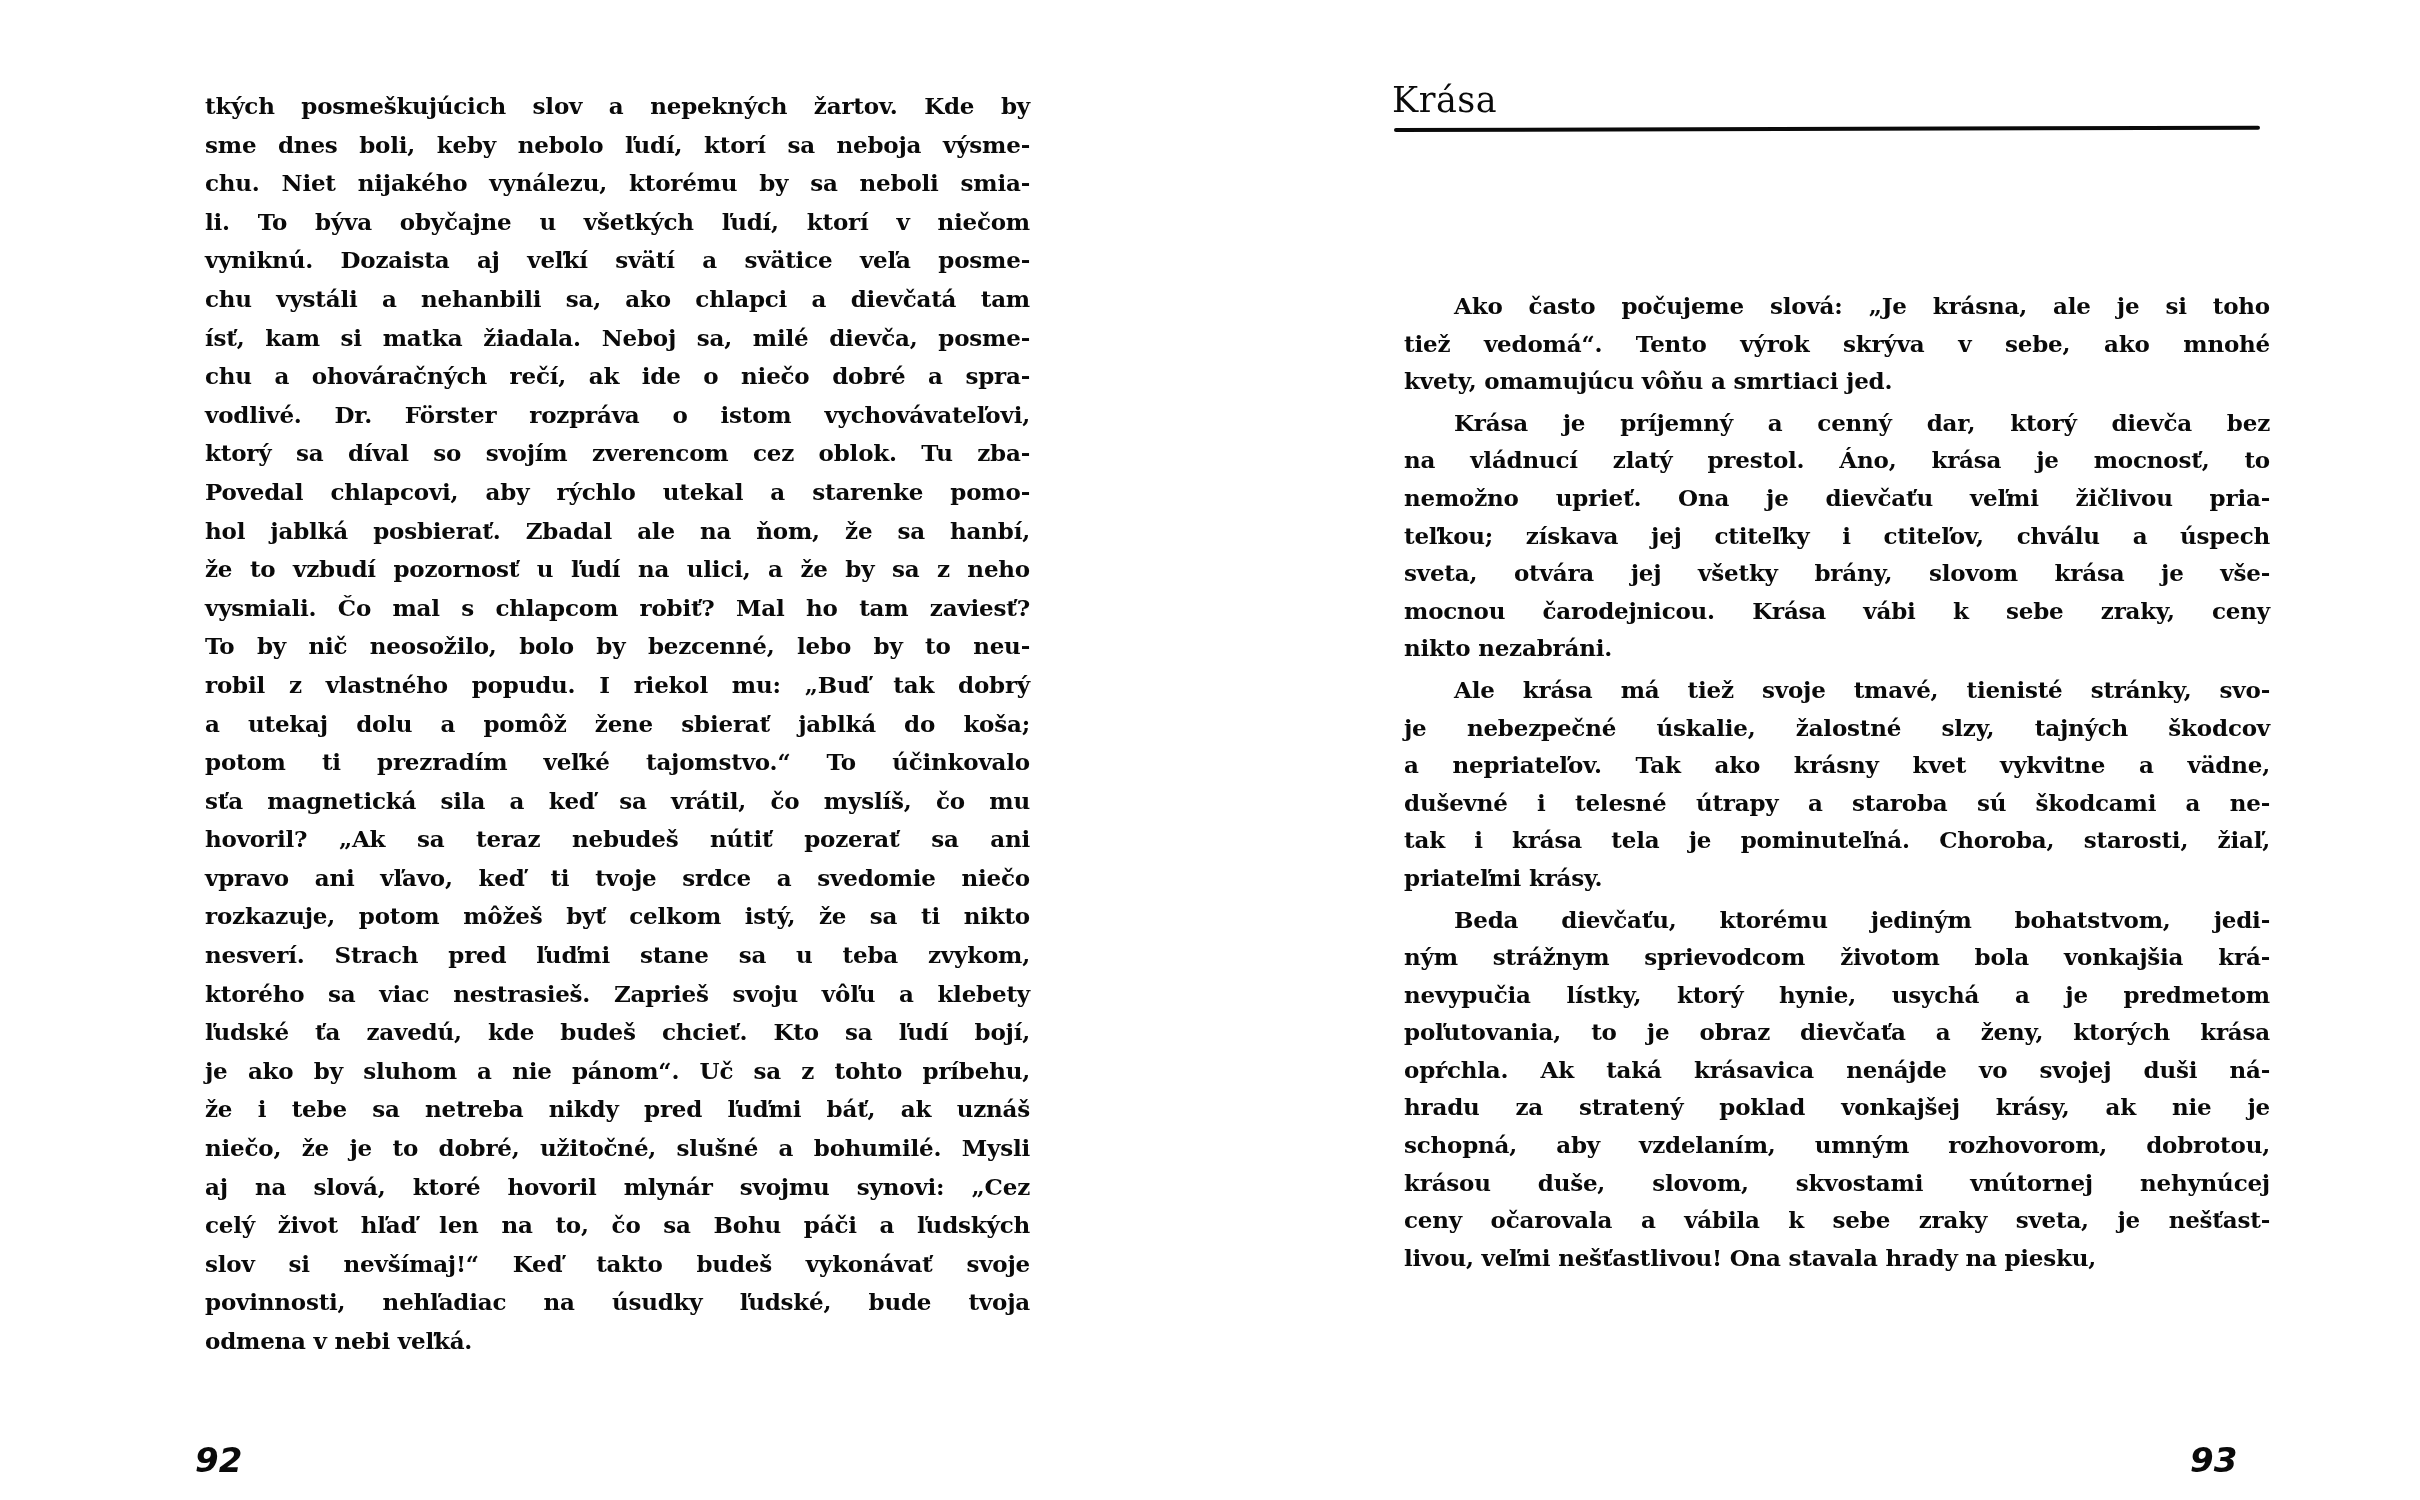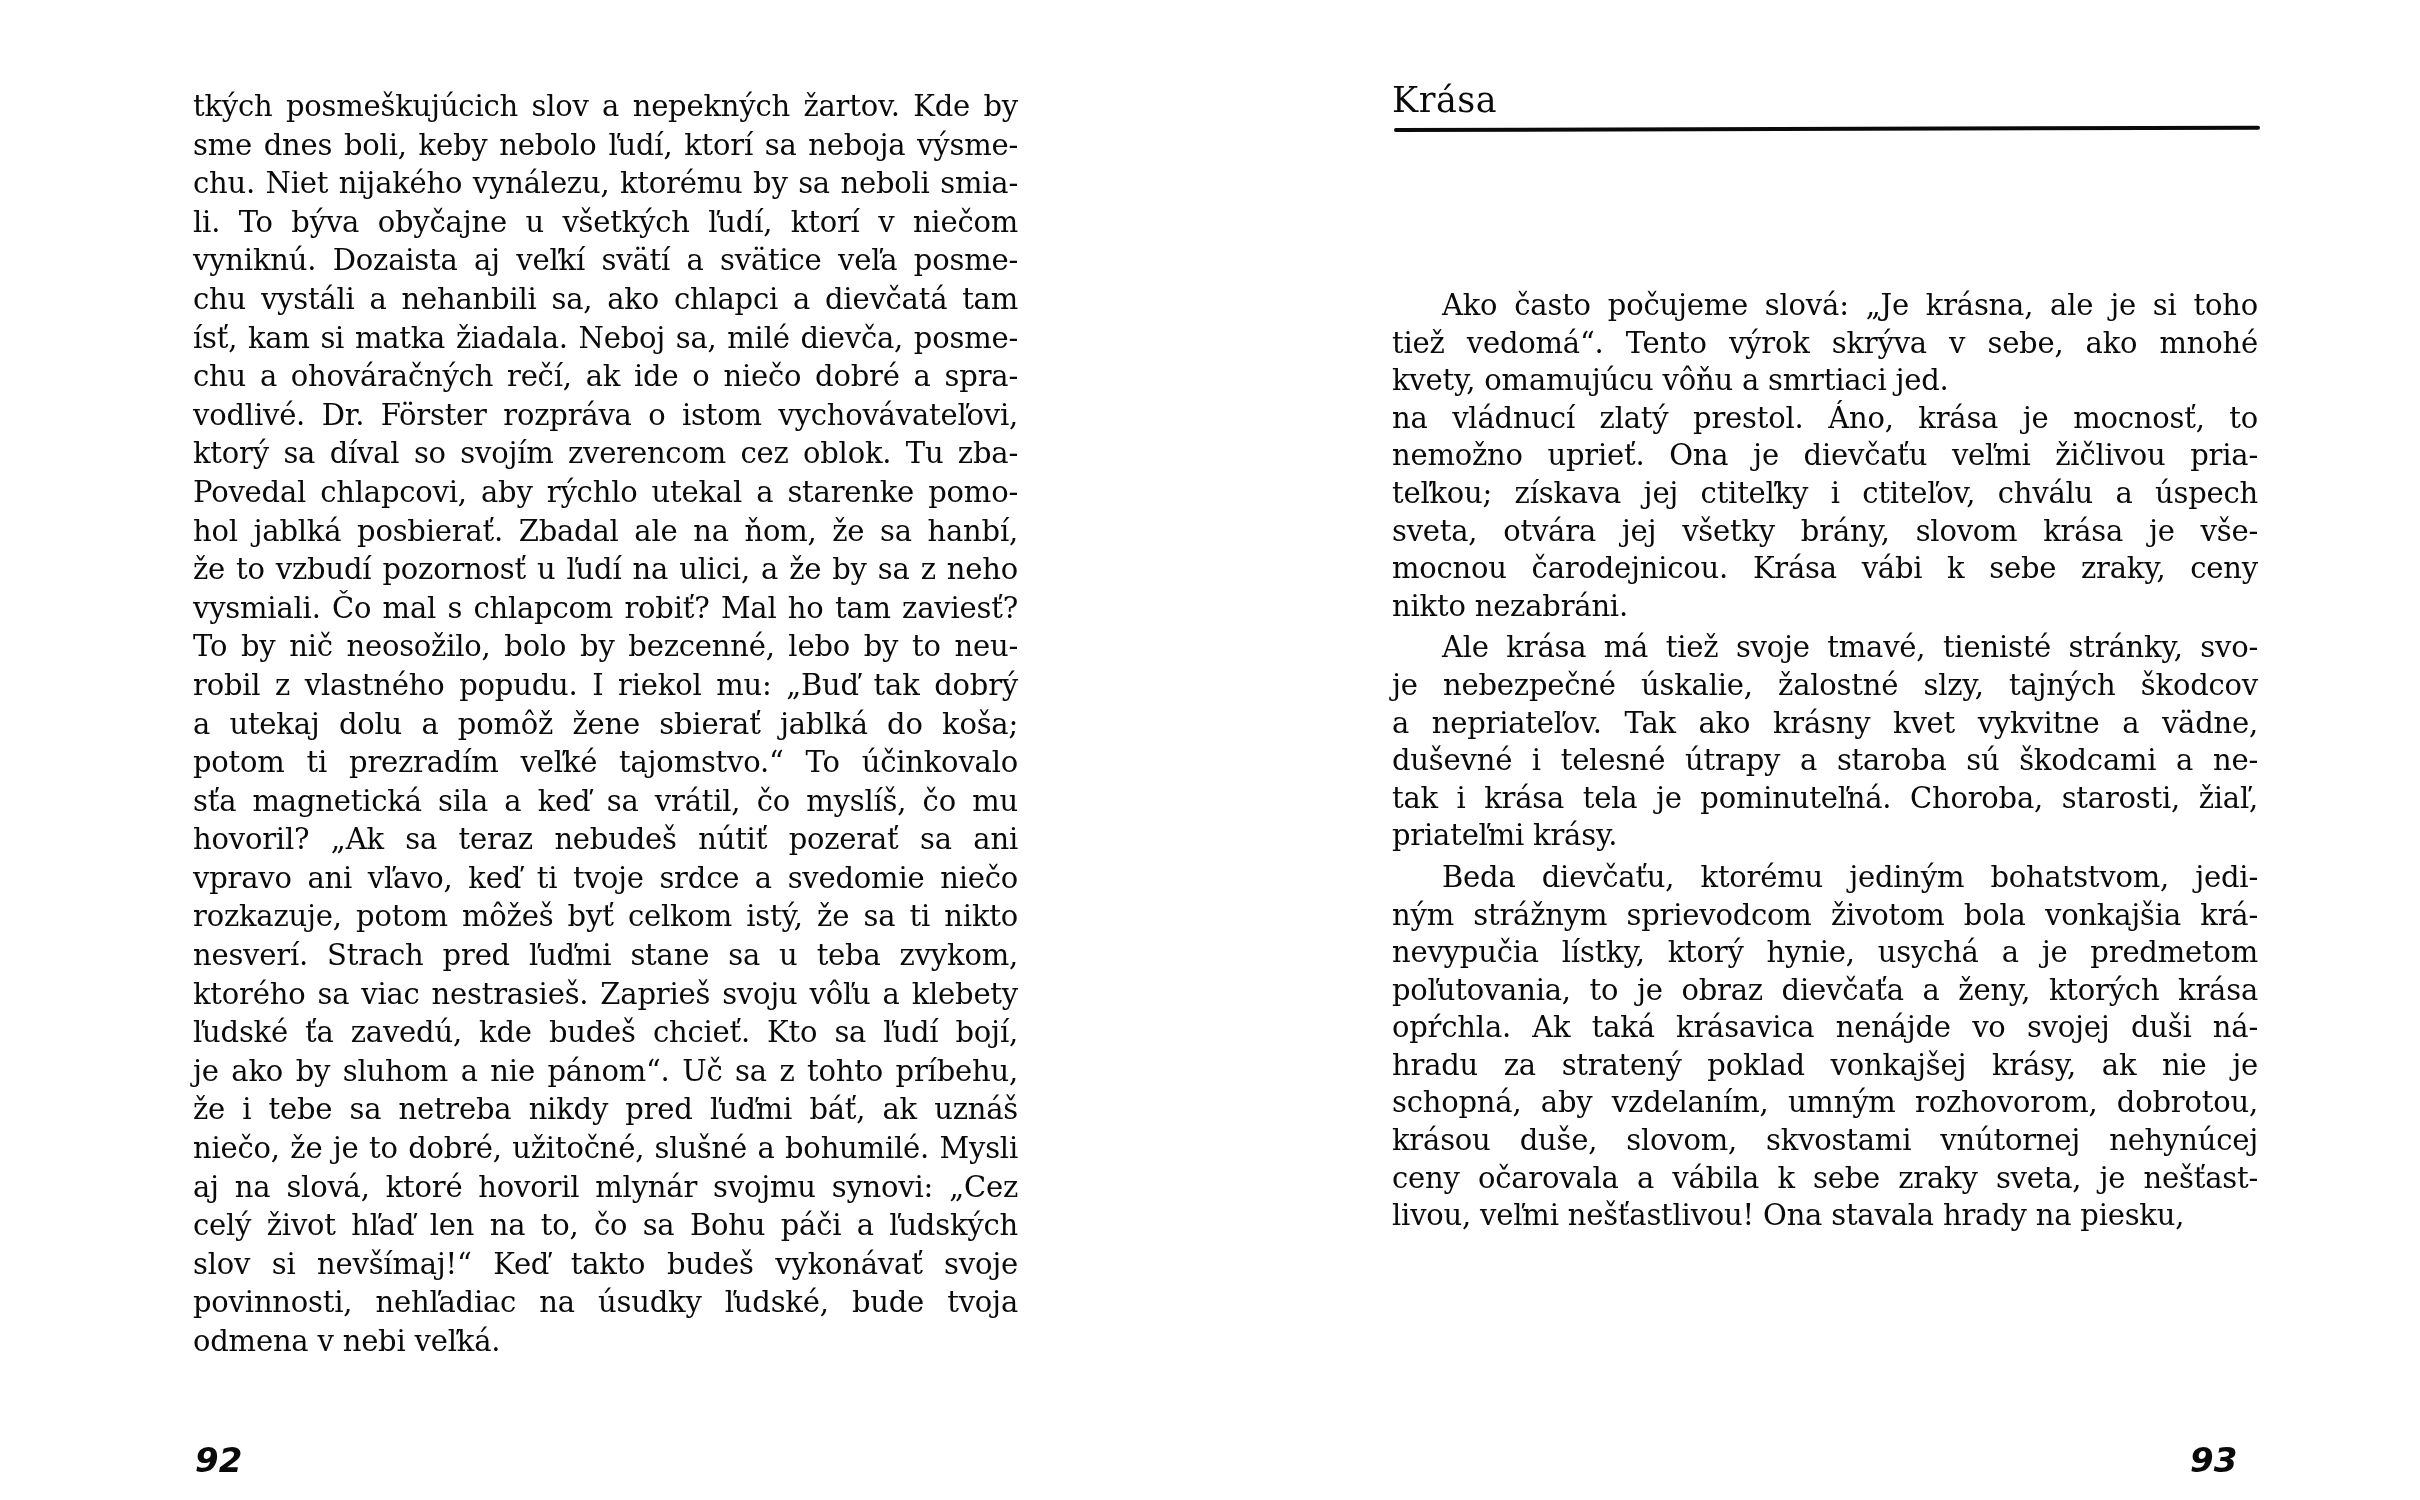--- a/index.html
+++ b/index.html
@@ -1,21 +1,21 @@
 <!DOCTYPE html>
 <html><head>
 <meta charset="utf-8">
 <style>
   html, body { margin: 0; padding: 0; background: #ffffff; }
   body { width: 2420px; height: 1500px; position: relative; overflow: hidden;
          font-family: "DejaVu Serif", "Liberation Serif", serif; color: #0a0a0a; }
   .page { position: absolute; top: 0; height: 1500px; }
   #page-left { left: 0; width: 1210px; }
   #page-right { left: 1210px; width: 1210px; }
-  .body-text { position: absolute; font-weight: normal; font-size: 29px; }
+  .body-text { position: absolute; font-weight: bold; font-size: 23px; margin-left: 12px; }
   #left-text { left: 193px; top: 87px; width: 825px; }
   #right-text { left: 182px; top: 287px; width: 866px; }
   .line { display: block; height: 38.6px; line-height: 38.6px; white-space: nowrap;
           text-align: justify; text-align-last: justify; letter-spacing: -0.2px; }
   .line.last { text-align-last: left; }
   .line.indent { text-indent: 50px; }
   #right-text .line { height: 37.6px; line-height: 37.6px; }
   #right-text .line.indent { margin-top: 4px; }
   #right-text .line.indent:first-child { margin-top: 0; }
   .chapter-title { position: absolute; left: 182px; top: 70px; font-size: 35px; font-weight: normal;
@@ -69,20 +69,21 @@
   <div class="page-number" id="page-number-left">92</div>
 </div>
 
 <div class="page" id="page-right">
   <div class="chapter-title">Krása</div>
   <div class="chapter-rule"></div>
   <div class="body-text" id="right-text">
       <span class="line indent">Ako často počujeme slová: „Je krásna, ale je si toho</span>
       <span class="line">tiež vedomá“. Tento výrok skrýva v sebe, ako mnohé</span>
       <span class="line last">kvety, omamujúcu vôňu  a smrtiaci jed.</span>
+      <span class="line indent">Krása je príjemný a cenný dar, ktorý dievča bez</span>
       <span class="line">na vládnucí zlatý prestol. Áno, krása je mocnosť, to</span>
       <span class="line">nemožno uprieť. Ona je dievčaťu veľmi žičlivou pria-</span>
       <span class="line">teľkou; získava jej ctiteľky i ctiteľov, chválu a úspech</span>
       <span class="line">sveta, otvára jej všetky brány, slovom krása je vše-</span>
       <span class="line">mocnou čarodejnicou. Krása vábi k sebe zraky, ceny</span>
       <span class="line last">nikto nezabráni.</span>
       <span class="line indent">Ale krása má tiež svoje tmavé, tienisté stránky, svo-</span>
       <span class="line">je nebezpečné úskalie, žalostné slzy, tajných škodcov</span>
       <span class="line">a nepriateľov. Tak ako krásny kvet vykvitne a vädne,</span>
       <span class="line">duševné i telesné útrapy a staroba sú škodcami a ne-</span>

